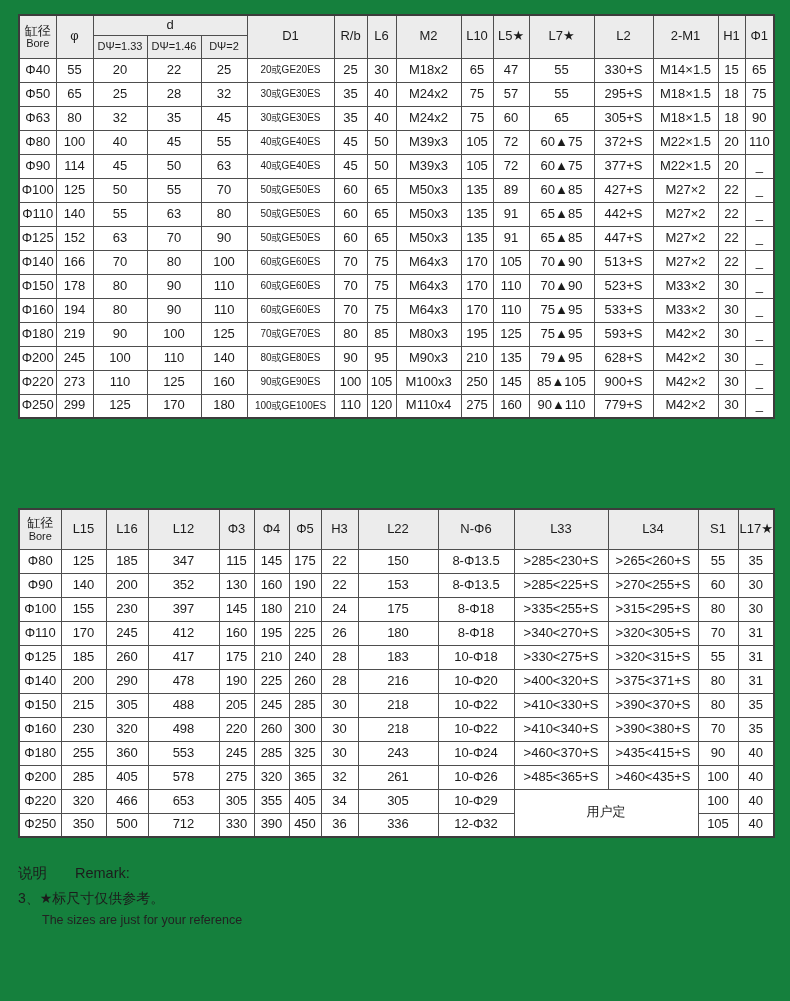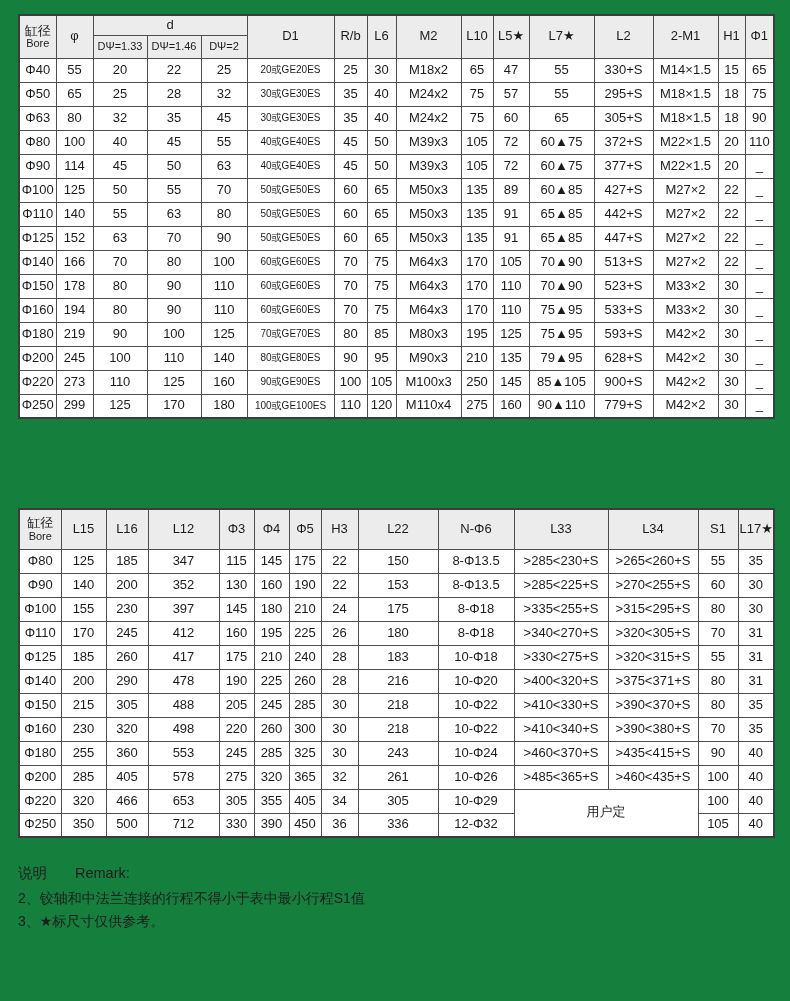--- a/index.html
+++ b/index.html
@@ -608,17 +608,17 @@
             <td>40</td>
           </tr>
         </tbody>
       </table>
   </div>
 
   <div class="remarks">
     <div class="remarks-title">
       <span class="cn">说明</span><span class="en">Remark:</span>
     </div>
-    <div class="remark-line">2、铰轴和中法兰连接的行程不得小于表中最小行程S1值</div>
     <div class="remark-line">3、★标尺寸仅供参考。</div>
+    <div class="remark-note-en">The sizes are just for your reference</div>
   </div>
 
 </div>
 
 </body></html>

